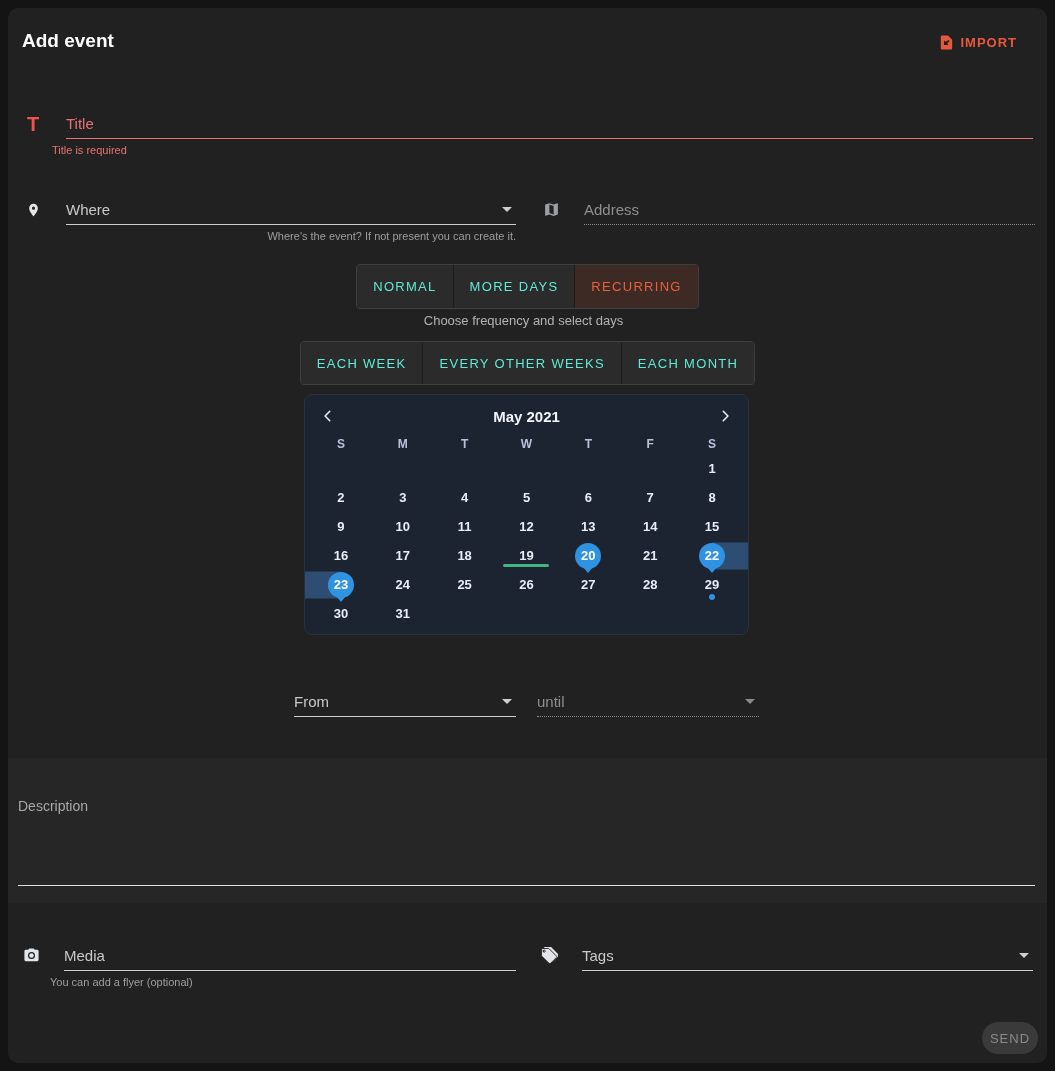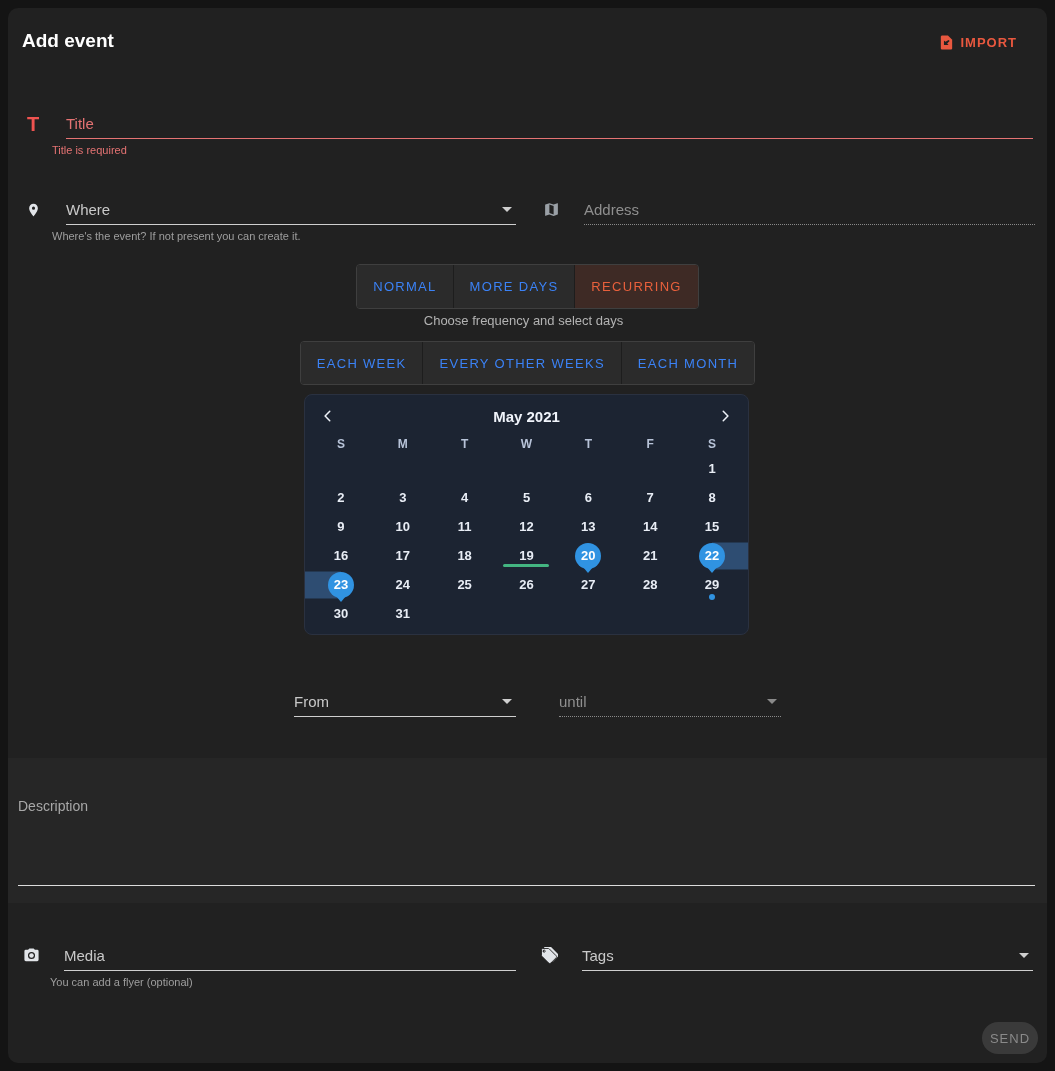--- a/index.html
+++ b/index.html
@@ -24,21 +24,21 @@
   .fhelper{margin-left:30px;margin-top:5px;font-size:11px;color:#9e9e9e;}
   .fhelper.err{color:#e57373;}
   .no-icon .finput{margin-left:0;}
   .t-glyph{color:#ef5350;font-size:20px;font-weight:bold;line-height:1;}
   .arrow{width:0;height:0;border-left:5px solid transparent;border-right:5px solid transparent;border-top:5px solid #cfcfcf;margin-right:4px;}
   .arrow.dim{border-top-color:#8a8a8a;}
 
   
   .tab-wrap{position:absolute;left:0;right:0;display:flex;justify-content:center;}
   .tab-group{display:inline-flex;border:1px solid #3f3f3f;border-radius:4px;overflow:hidden;}
-  .tab{background:#2b2b2b;border:none;border-left:1px solid #1d1d1d;color:#3b82f6;font-size:13px;letter-spacing:1.3px;padding:0 16px;cursor:pointer;font-family:inherit;}
+  .tab{background:#2b2b2b;border:none;border-left:1px solid #1d1d1d;color:#5eead4;font-size:13px;letter-spacing:1.3px;padding:0 16px;cursor:pointer;font-family:inherit;}
   .tab:first-child{border-left:none;}
   .tab.h43{height:43px;} .tab.h42{height:42px;}
   .tab.selected{background:#3e2a25;color:#e8603c;}
   .center-note{position:absolute;left:0;right:8px;text-align:center;font-size:13px;color:#b3b3b3;}
 
   
   .calendar{position:absolute;left:296px;top:386px;width:445px;height:241px;background:#1c2432;border:1px solid #2a3140;border-radius:8px;box-sizing:border-box;}
   .cal-header{display:flex;align-items:center;justify-content:space-between;padding:8px 10px 0 10px;}
   .cal-nav{width:26px;height:26px;background:none;border:none;cursor:pointer;display:flex;align-items:center;justify-content:center;}
   .cal-title{font-size:15px;font-weight:bold;color:#f0f4fb;}
@@ -85,21 +85,21 @@
     <div class="field" style="left:14px;right:14px;top:100px;">
       <div class="field-line">
         <span class="ficon t-glyph">T</span>
         <div class="finput error-line">
           <span class="ph">Title</span>
         </div>
       </div>
       <div class="fhelper err">Title is required</div>
     </div>
 
-    <div class="field" style="left:14px;top:186px;width:494px;">
+    <div class="field" style="left:14px;top:186px;width:494px;text-align:right;">
       <div class="field-line">
         <span class="ficon">
           <svg width="15" height="18" viewBox="0 0 24 24">
               <path fill="#e2e5e9" d="M12 2C8.1 2 5 5.1 5 9c0 5.2 7 13 7 13s7-7.8 7-13c0-3.9-3.1-7-7-7zm0 9.5A2.5 2.5 0 1 1 12 6.5a2.5 2.5 0 0 1 0 5z"></path>
             </svg>
         </span>
         <div class="finput">
           <span class="ph">Where</span>
           <span class="arrow"></span>
         </div>
@@ -281,21 +281,21 @@
     </div>
 
     <div class="field no-icon" style="left:286px;top:678px;width:222px;">
       <div class="field-line">
         <div class="finput">
           <span class="ph">From</span>
           <span class="arrow"></span>
         </div>
       </div>
     </div>
-    <div class="field no-icon" style="left:551px;top:678px;width:222px;">
+    <div class="field no-icon" style="left:529px;top:678px;width:222px;">
       <div class="field-line">
         <div class="finput dotted">
           <span class="ph">until</span>
           <span class="arrow dim"></span>
         </div>
       </div>
     </div>
 
     <div class="desc-band">
       <div class="desc-input"></div>

